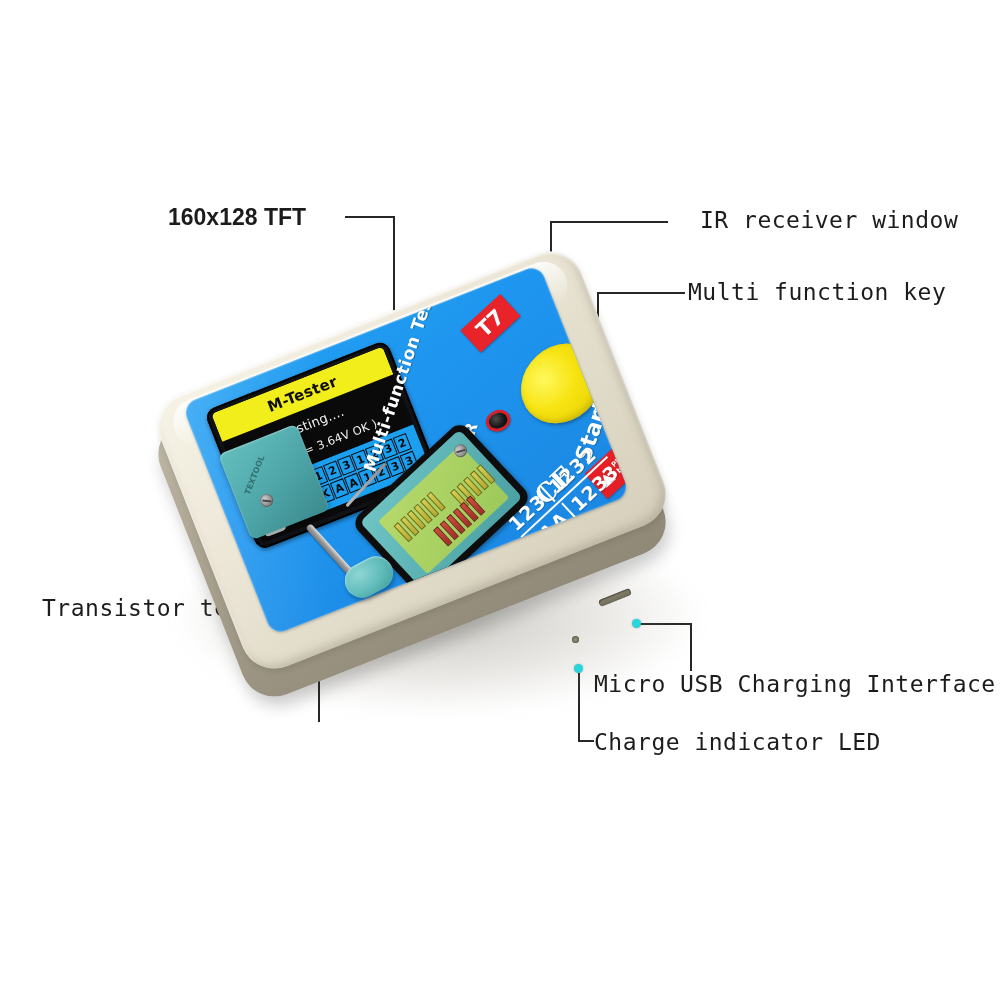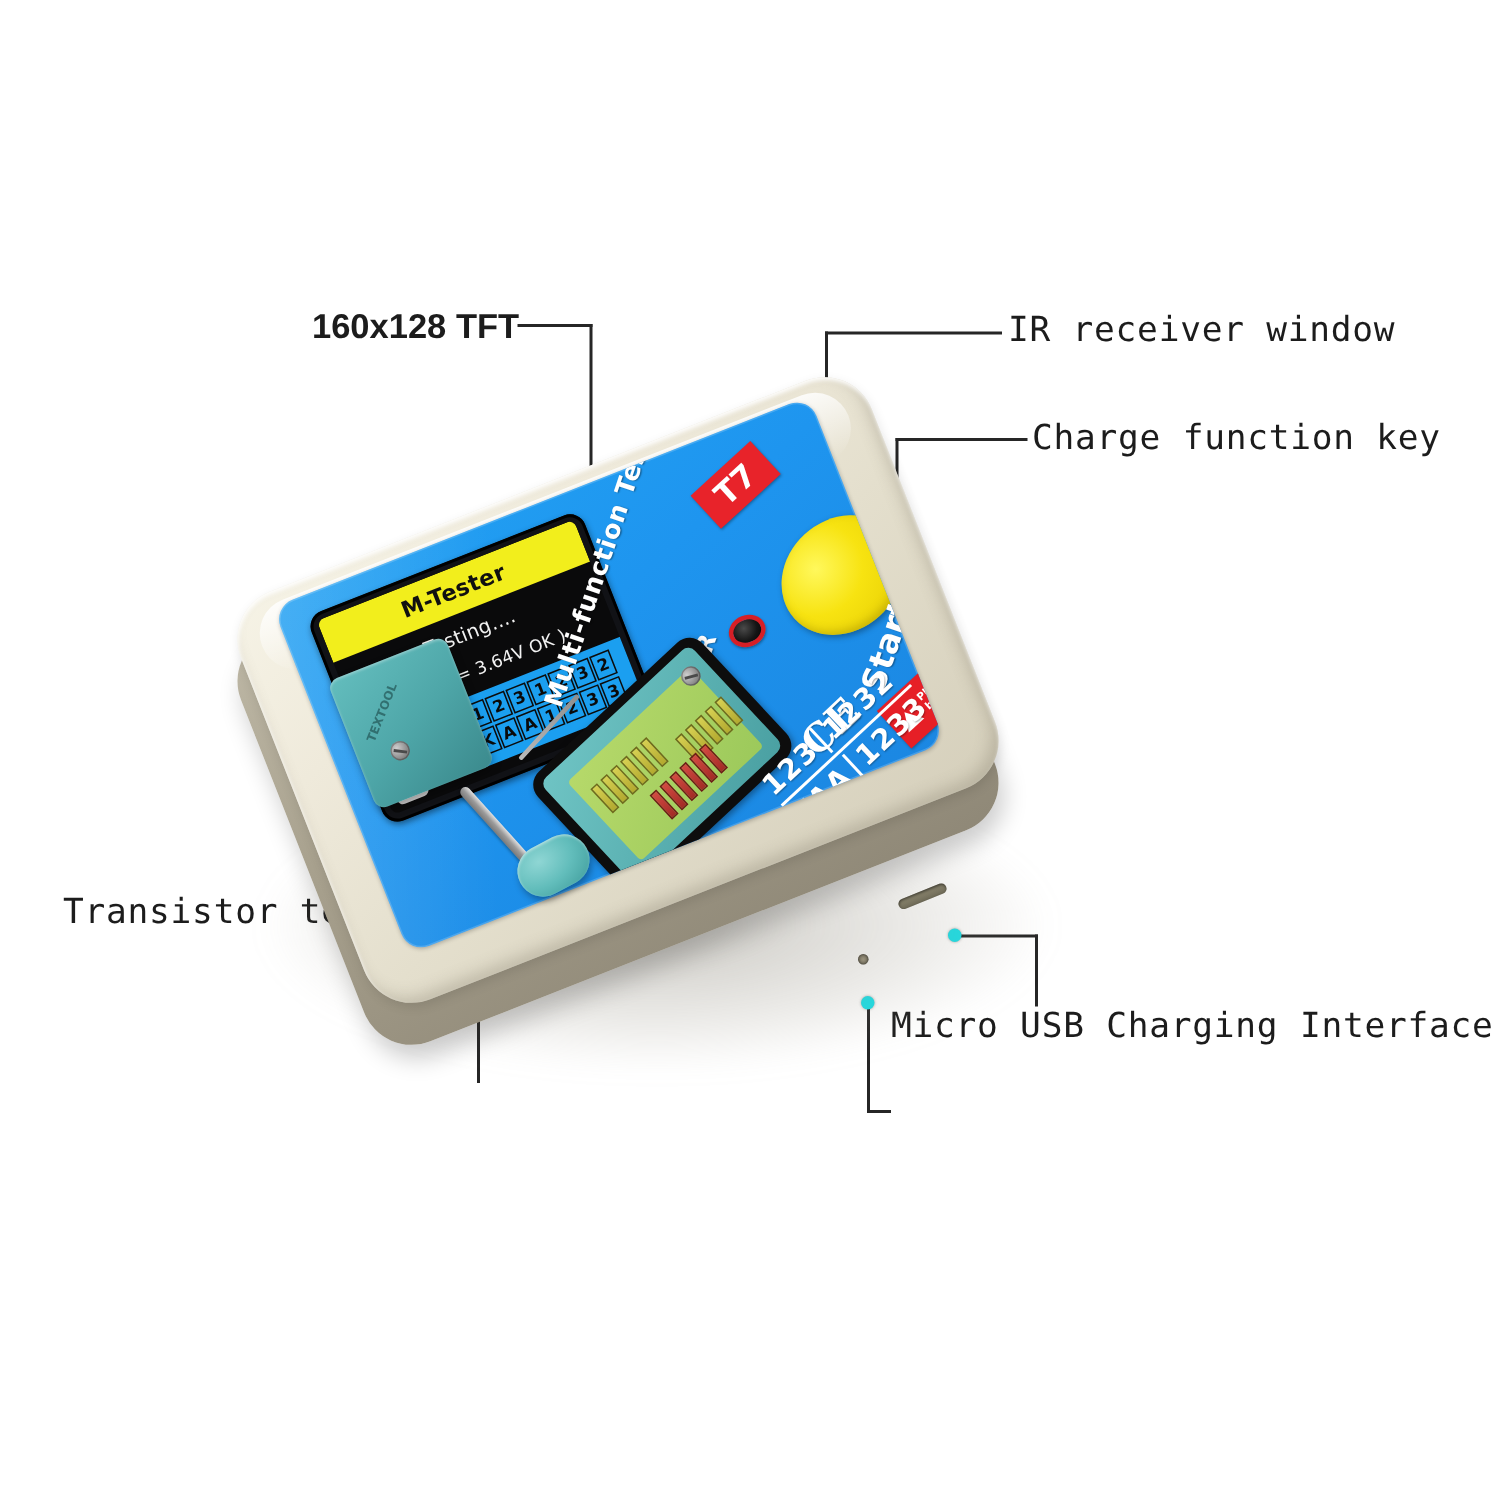--- a/index.html
+++ b/index.html
@@ -526,31 +526,32 @@
     border-radius: 50%;
     background: radial-gradient(circle, #9a937d, #6c6757);
     box-shadow: inset 0 0 2px rgba(0,0,0,.6);
   }
 </style>
 </head>
 <body>
 
 <div id="stage">
 
-  <div class="callout sans" style="left:168px; top:206px;margin-left:40px;">160x128 TFT</div>
-
-  <div class="callout" style="left:672px; top:209px;">IR receiver window</div>
-
-  <div class="callout" style="left:688px; top:281px;">Charge function key</div>
+  <div class="callout sans" style="left:168px; top:206px;">160x128 TFT</div>
+
+  <div class="callout" style="left:700px; top:209px;">IR receiver window</div>
+
+  <div class="callout" style="left:688px; top:281px;">Multi function key</div>
 
   <div class="callout" style="left:42px; top:597px;">Transistor test area</div>
 
 
   <div class="callout" style="left:594px; top:673px;">Micro USB Charging Interface</div>
 
+  <div class="callout" style="left:594px; top:731px;">Charge indicator LED</div>
 
   <div class="leader h" style="left:345px; top:216px; width:50px;"></div>
   <div class="leader v" style="left:393px; top:216px; height:106px;"></div>
   <div class="dot" style="left:389px; top:318px;"></div>
 
   <div class="leader h" style="left:550px; top:221px; width:118px;"></div>
   <div class="leader v" style="left:550px; top:221px; height:203px;"></div>
   <div class="dot" style="left:546px; top:420px;"></div>
 
   <div class="leader h" style="left:597px; top:292px; width:88px;"></div>

